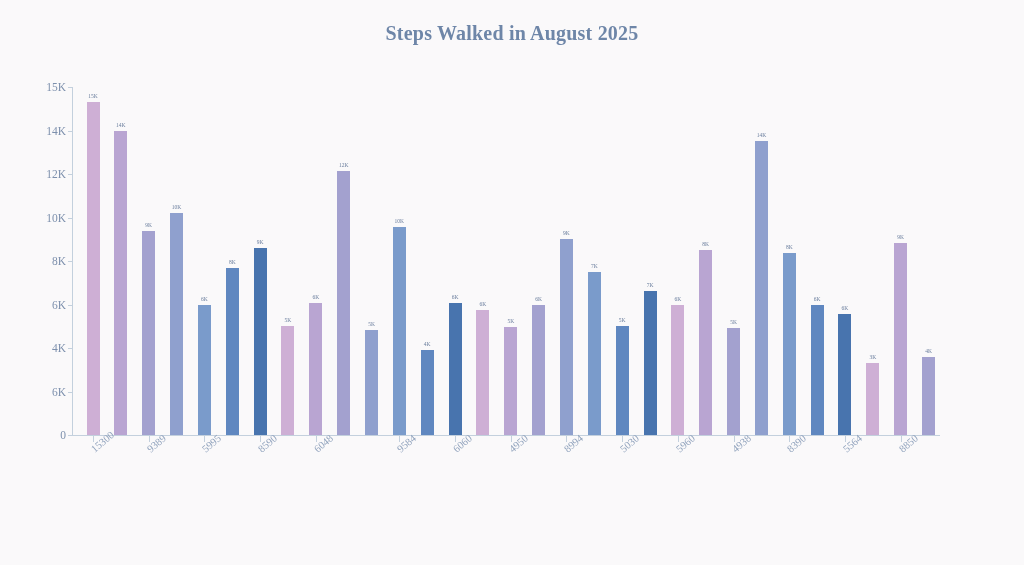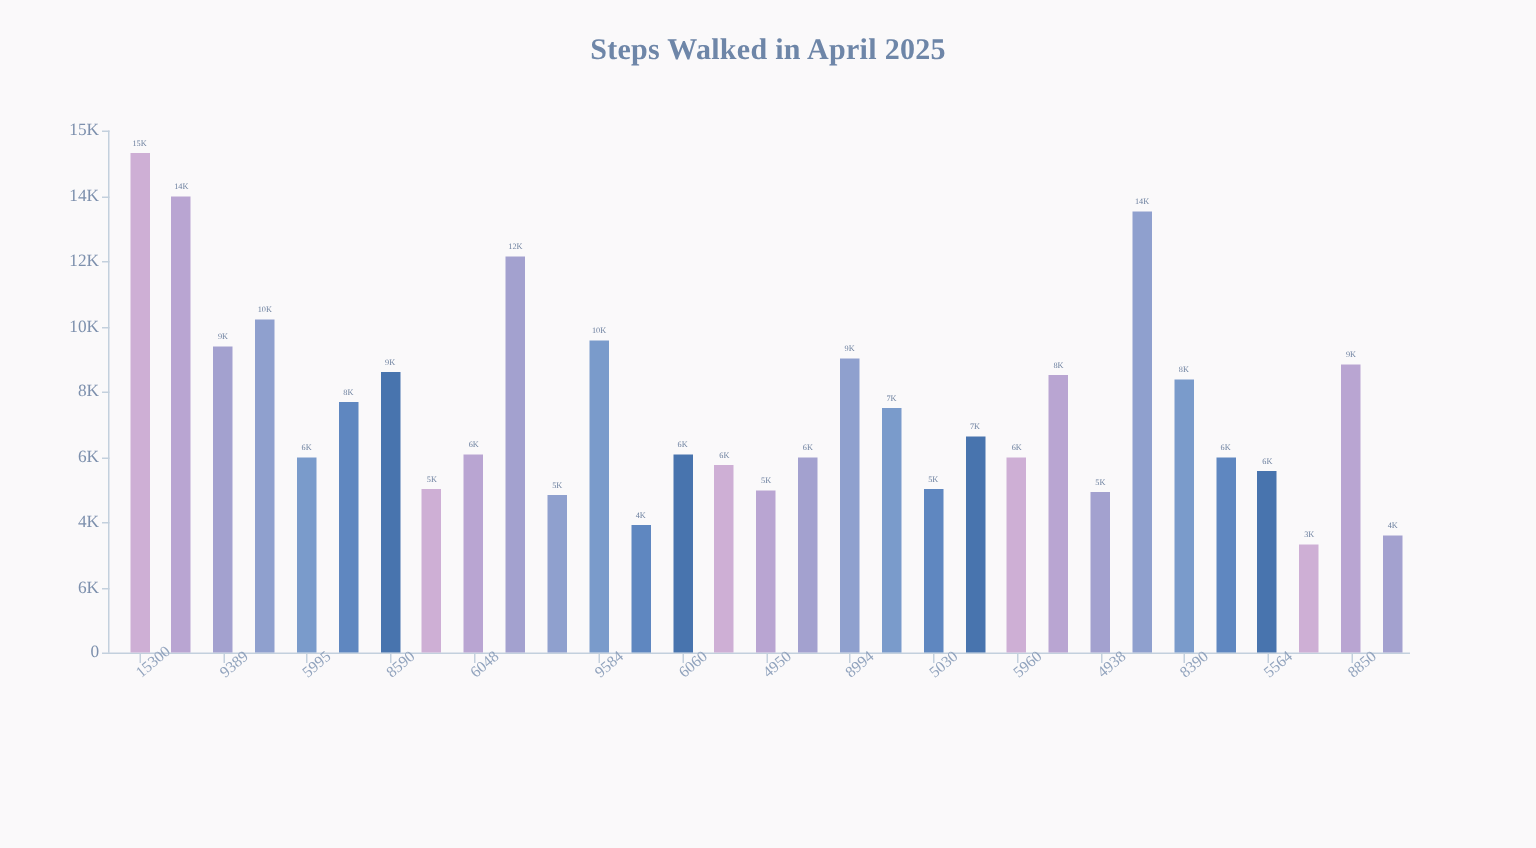--- a/index.html
+++ b/index.html
@@ -106,21 +106,21 @@
     text-align: center;
     width: 20px;
     white-space: nowrap;
   }
 </style>
 </head>
 <body>
 
 <div id="page">
 
-  <div id="chart-title">Steps Walked in April 2025</div>
+  <div id="chart-title">Steps Walked in August 2025</div>
 
   <div id="plot-area">
     <div id="y-axis-line"></div>
     <div id="x-axis-line"></div>
     <div id="y-ticks">
         <div class="y-tick" style="top: 355px;"></div>
         <div class="y-label-wrap" style="top: 355px;">0</div>
         <div class="y-tick" style="top: 311.5px;"></div>
         <div class="y-label-wrap" style="top: 311.5px;">6K</div>
         <div class="y-tick" style="top: 268px;"></div>

